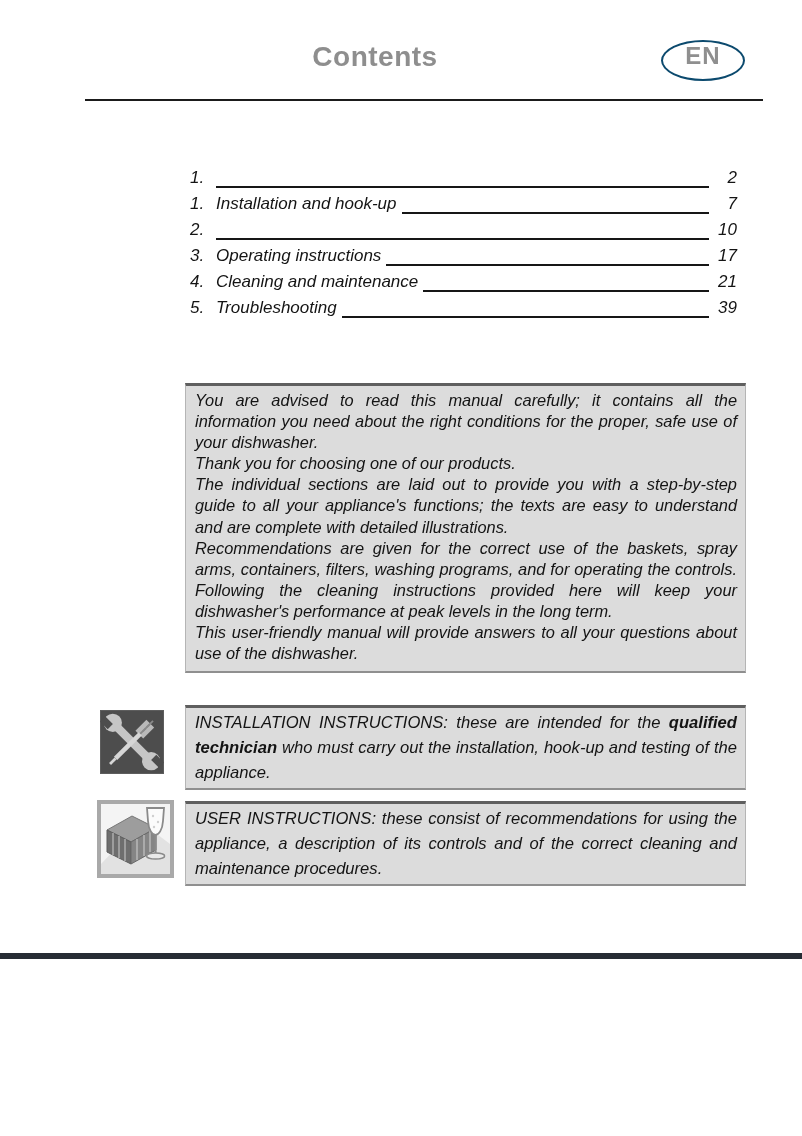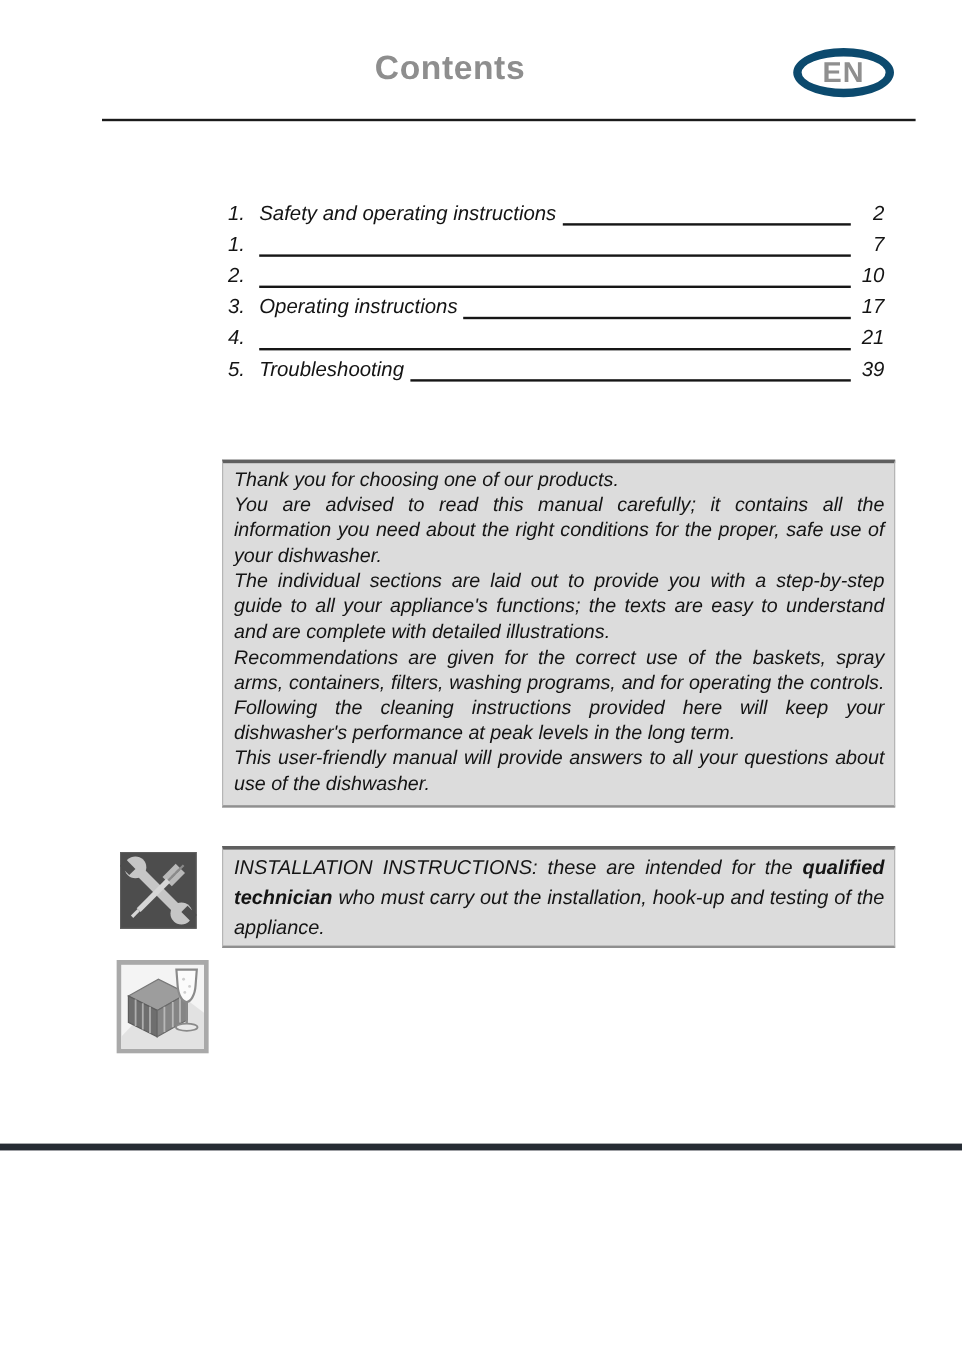--- a/index.html
+++ b/index.html
@@ -14,21 +14,21 @@
   
   .title {
     position:absolute; top:41px; left:0; width:750px;
     text-align:center;
     font-size:28px; font-weight:bold;
     color:#8e8e8e; letter-spacing:0.5px;
   }
   .en-badge {
     position:absolute; left:661px; top:40px;
     width:84px; height:41px; box-sizing:border-box;
-    border:7px solid #0c4a6e; border-radius:50%;
+    border:2px solid #0c4a6e; border-radius:50%;
     display:flex; align-items:flex-start; justify-content:center;
     color:#8f8f8f; font-weight:bold; font-size:24px; letter-spacing:1px;
   }
   .header-rule {
     position:absolute; left:85px; top:99px; width:678px; height:0;
     border-top:2px solid #1b1b1b;
   }
   
   .toc {
     position:absolute; left:190px; top:165px; width:547px;
@@ -84,56 +84,57 @@
 
   <div class="en-badge">
     <span>EN</span>
   </div>
 
   <div class="header-rule"></div>
 
   <div class="toc">
     <div class="toc-row">
       <span class="toc-num">1.</span>
-      <span class="toc-label">Safety and operating instructions</span>
       <span class="toc-leader"></span>
       <span class="toc-page">2</span>
     </div>
     <div class="toc-row">
       <span class="toc-num">1.</span>
+      <span class="toc-label">Installation and hook-up</span>
       <span class="toc-leader"></span>
       <span class="toc-page">7</span>
     </div>
     <div class="toc-row">
       <span class="toc-num">2.</span>
       <span class="toc-leader"></span>
       <span class="toc-page">10</span>
     </div>
     <div class="toc-row">
       <span class="toc-num">3.</span>
       <span class="toc-label">Operating instructions</span>
       <span class="toc-leader"></span>
       <span class="toc-page">17</span>
     </div>
     <div class="toc-row">
       <span class="toc-num">4.</span>
+      <span class="toc-label">Cleaning and maintenance</span>
       <span class="toc-leader"></span>
       <span class="toc-page">21</span>
     </div>
     <div class="toc-row">
       <span class="toc-num">5.</span>
       <span class="toc-label">Troubleshooting</span>
       <span class="toc-leader"></span>
       <span class="toc-page">39</span>
     </div>
   </div>
 
   <div class="gray-box intro-box">
+    <p>You are advised to read this manual carefully; it contains all the information you need about the right conditions for the proper, safe use of your dishwasher.</p>
     <p>Thank you for choosing one of our products.</p>
-    <p>You are advised to read this manual carefully; it contains all the information you need about the right conditions for the proper, safe use of your dishwasher.</p>
     <p>The individual sections are laid out to provide you with a step-by-step guide to all your appliance's functions; the texts are easy to understand and are complete with detailed illustrations.</p>
     <p>Recommendations are given for the correct use of the baskets, spray arms, containers, filters, washing programs, and for operating the controls. Following the cleaning instructions provided here will keep your dishwasher's performance at peak levels in the long term.</p>
     <p>This user-friendly manual will provide answers to all your questions about use of the dishwasher.</p>
   </div>
 
   <svg class="icon-install" viewBox="0 0 70 70" aria-hidden="true">
     <rect x="0" y="0" width="70" height="70" fill="#4d4d4d"></rect>
     <rect x="0.5" y="0.5" width="69" height="69" fill="none" stroke="#5f5f5f" stroke-width="1"></rect>
 
     <line x1="16" y1="16" x2="54" y2="54" stroke="#c6c6c6" stroke-width="9"></line>
@@ -170,18 +171,21 @@
     <line x1="53" y1="31" x2="53" y2="52" stroke="#b8b8b8" stroke-width="1.5"></line>
 
     <path d="M50 8 L67 8 L66 21 C65.5 30 61.5 35 58.5 35 C55.5 35 51.5 30 51 21 Z" fill="#fbfbfb" stroke="#8a8a8a" stroke-width="1.8"></path>
     <circle cx="56" cy="16" r="1.2" fill="#cfcfcf"></circle>
     <circle cx="61" cy="22" r="1.2" fill="#cfcfcf"></circle>
     <circle cx="57" cy="27" r="1.2" fill="#cfcfcf"></circle>
     <rect x="57.6" y="35" width="2" height="19" fill="#8a8a8a"></rect>
     <ellipse cx="58.6" cy="56" rx="9" ry="3" fill="#e9e9e9" stroke="#8a8a8a" stroke-width="1.5"></ellipse>
   </svg>
 
+  <div class="gray-box note-box user-box">
+    <p>USER INSTRUCTIONS: these consist of recommendations for using the appliance, a description of its controls and of the correct cleaning and maintenance procedures.</p>
+  </div>
 
   <div class="page-number">1</div>
 
   <div class="footer-bar"></div>
 
 </div>
 
 </body></html>

